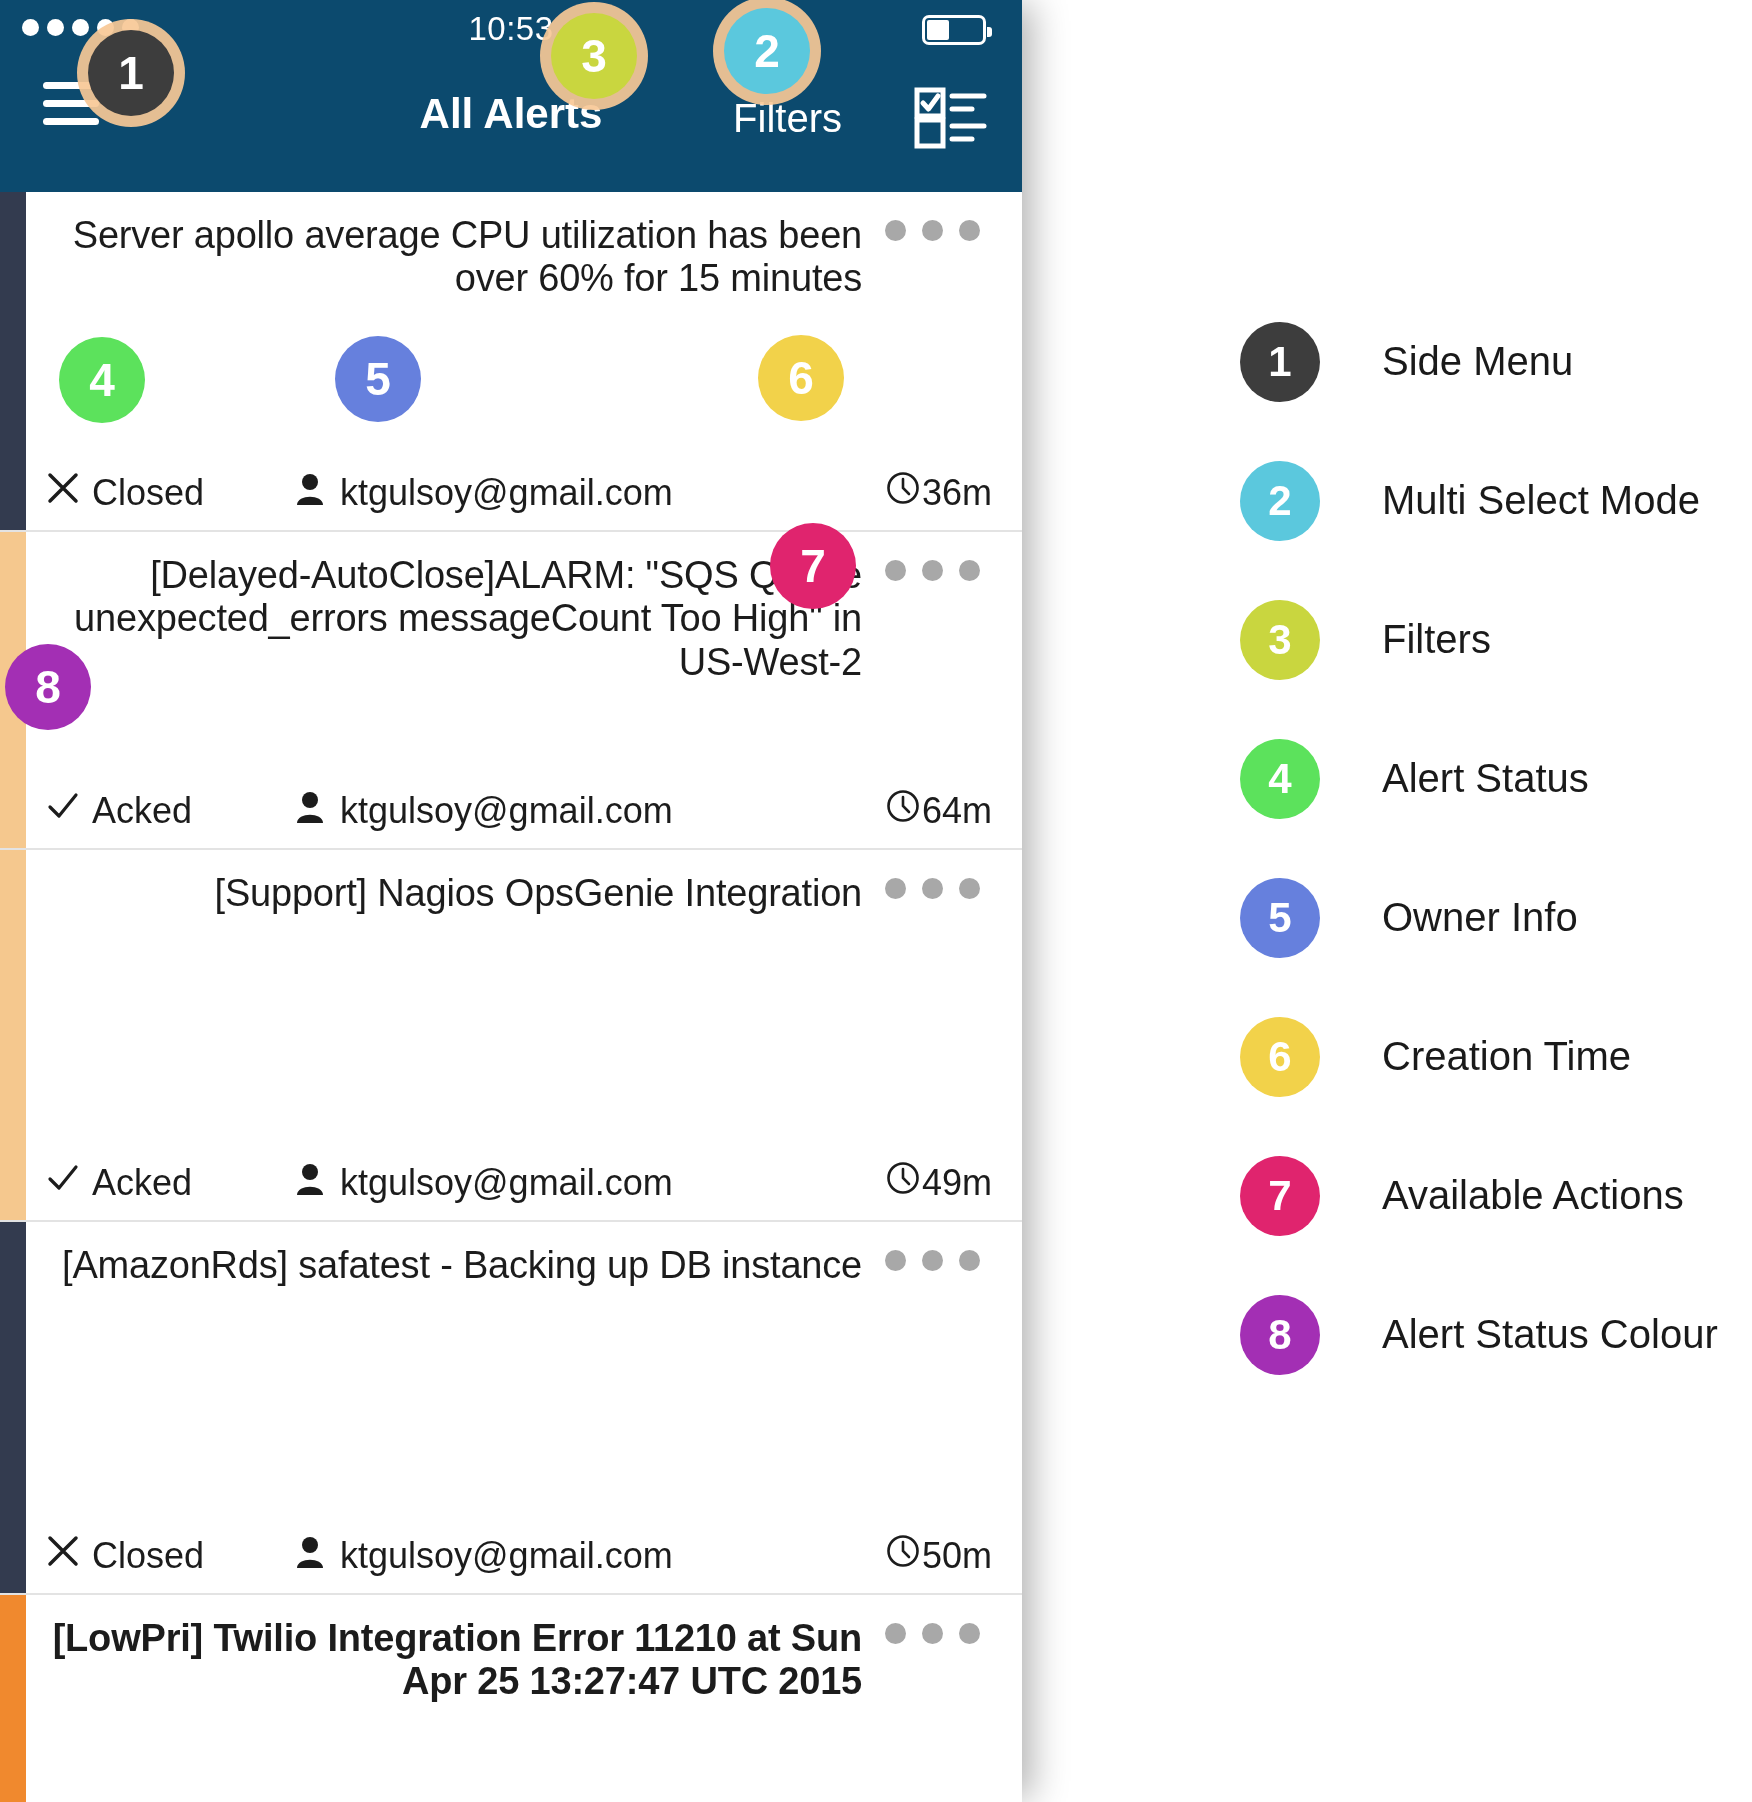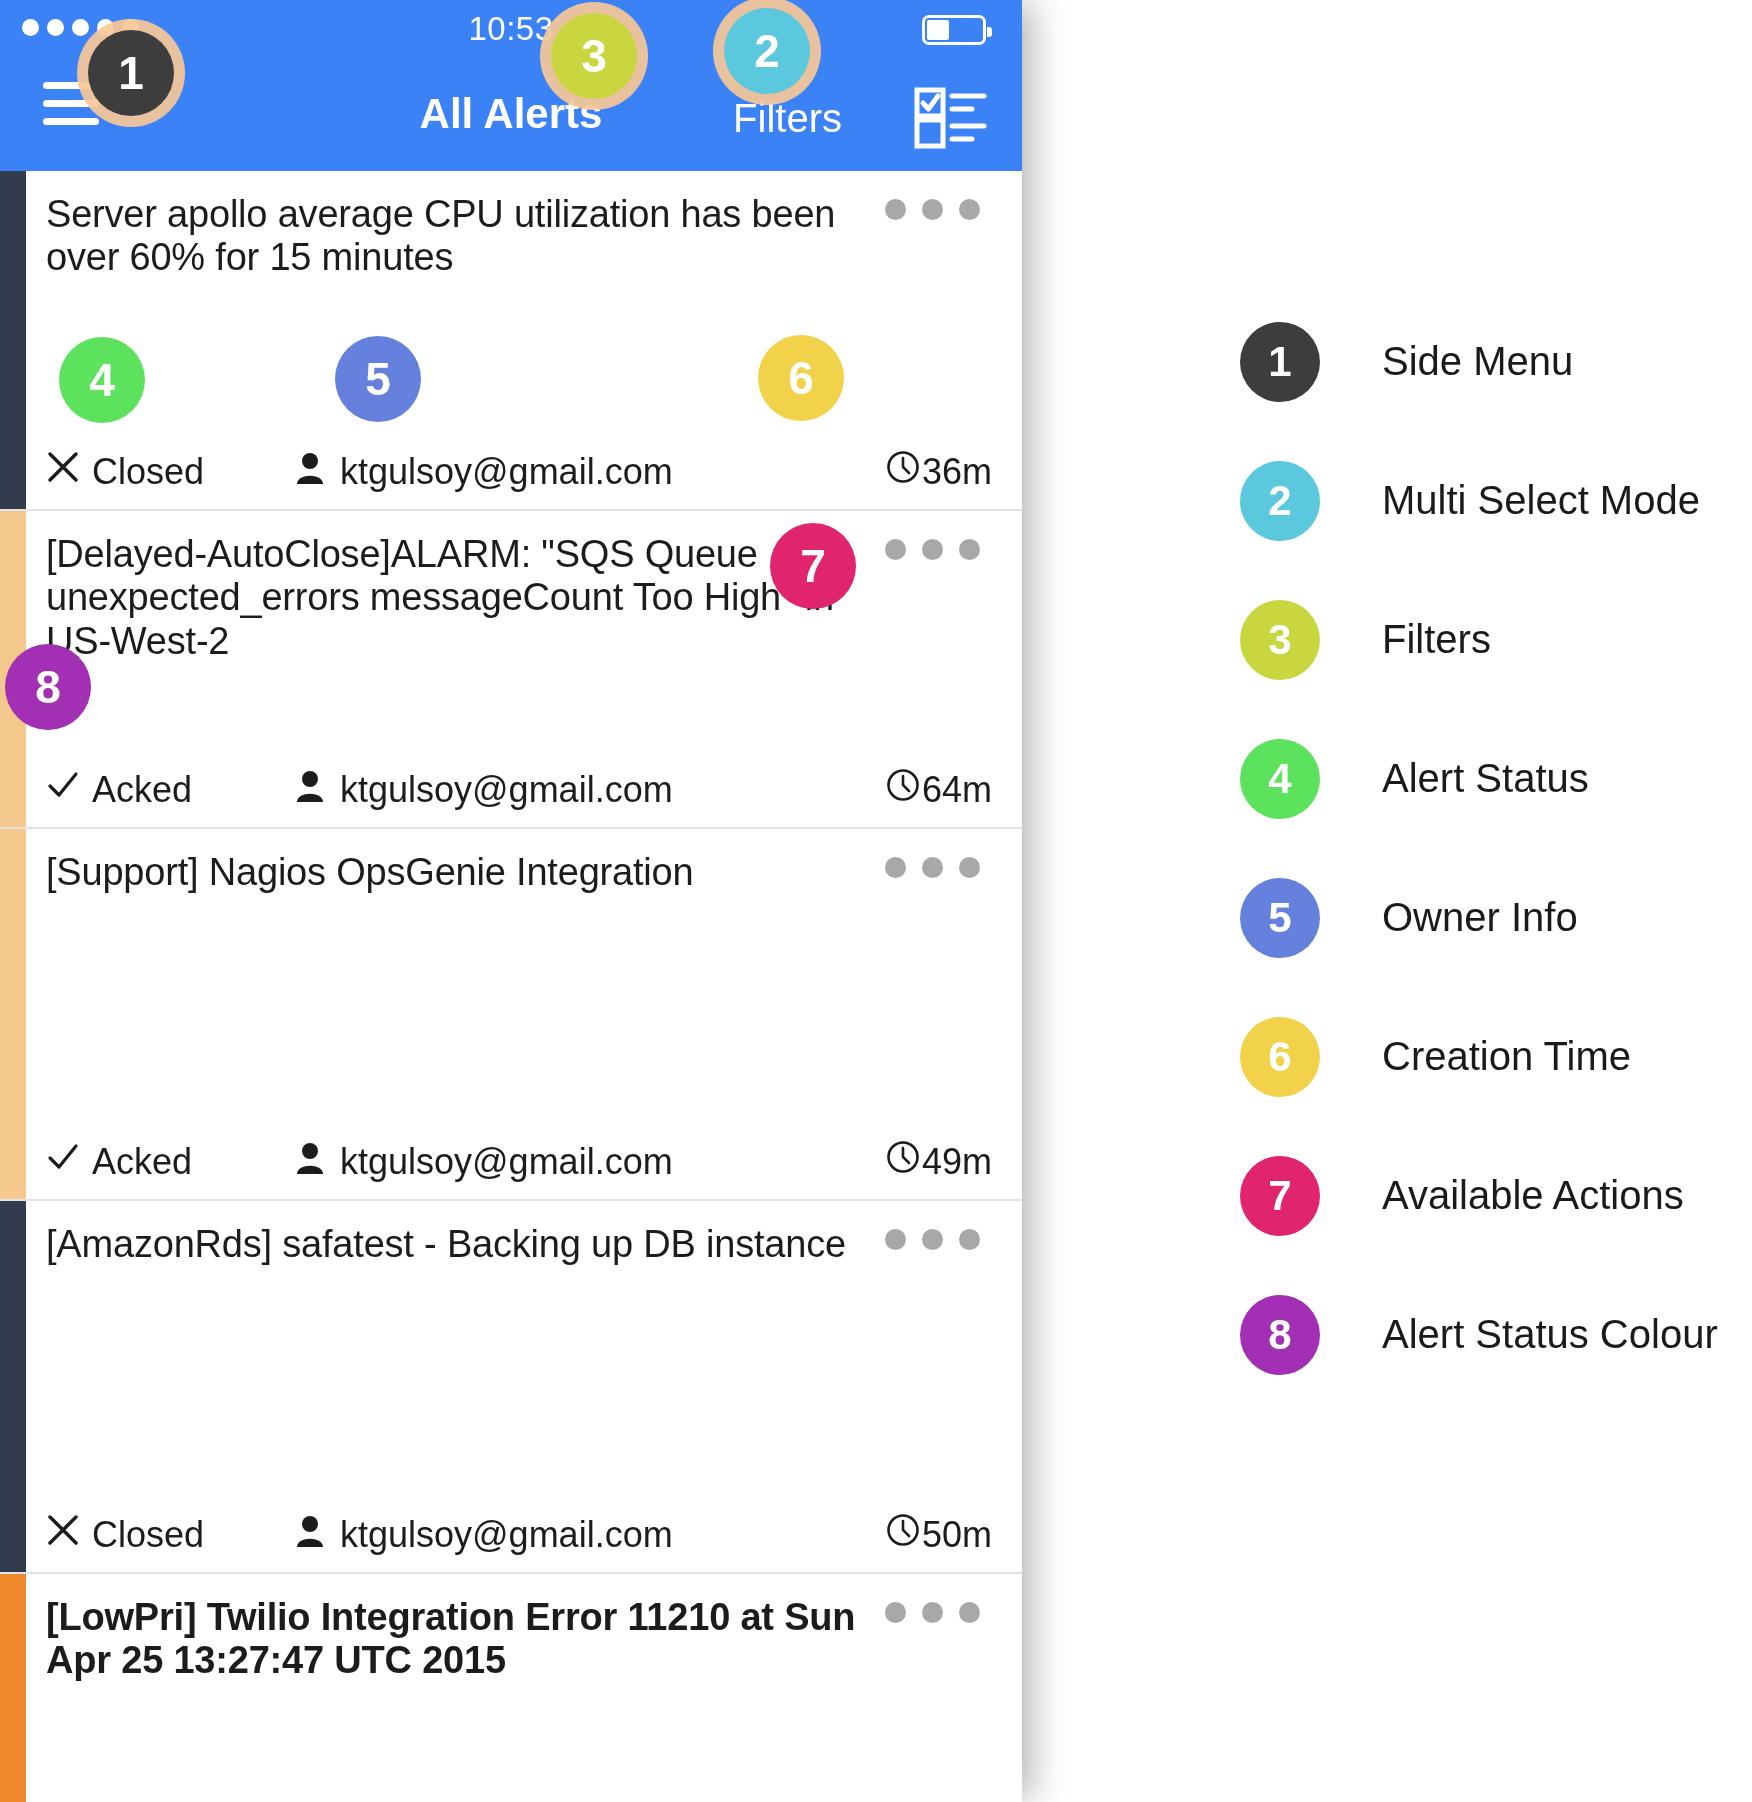--- a/index.html
+++ b/index.html
@@ -25,22 +25,22 @@
     height: 1802px;
     background: #ffffff;
     box-shadow: 14px 0 34px -4px rgba(0,0,0,0.30);
     overflow: hidden;
   }
 
   
   .navbar {
     position: relative;
     width: 100%;
-    height: 171px;
-    background: #3b82f6;
+    height: 192px;
+    background: #0c4a6e;
   }
   .statusbar {
     position: absolute;
     left: 0; top: 0; right: 0;
     height: 52px;
   }
   .sig-dots {
     position: absolute;
     left: 22px; top: 19px;
     display: flex;
@@ -133,20 +133,21 @@
   .status-bar-color {
     width: 26px;
     flex: 0 0 26px;
   }
   .alert-body {
     flex: 1;
     position: relative;
     padding: 22px 30px 16px 20px;
     display: flex;
     flex-direction: column;
+    text-align: right;
   }
   .alert-msg {
     font-size: 38px;
     line-height: 1.14;
     color: #1c1c1c;
     letter-spacing: -.2px;
     padding-right: 130px;
     word-break: break-word;
   }
   .alert-msg.bold { font-weight: bold; }

